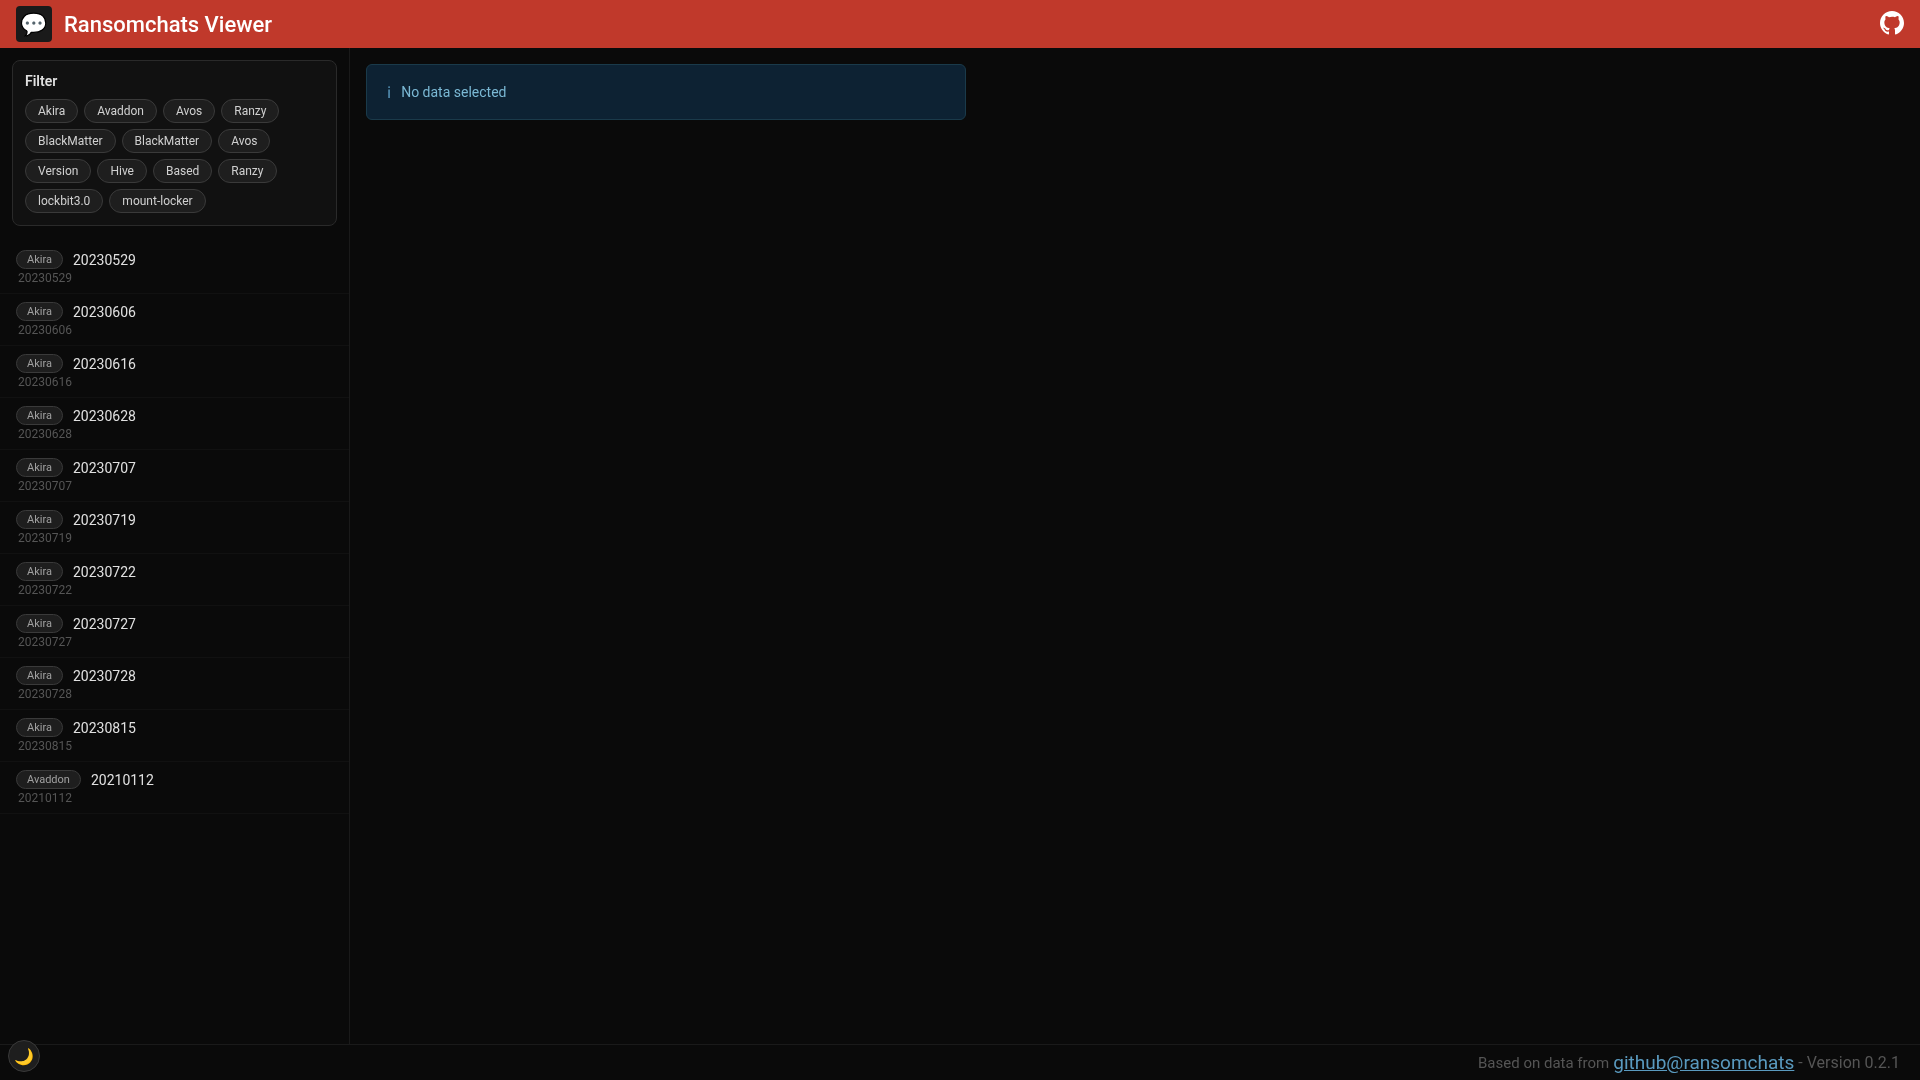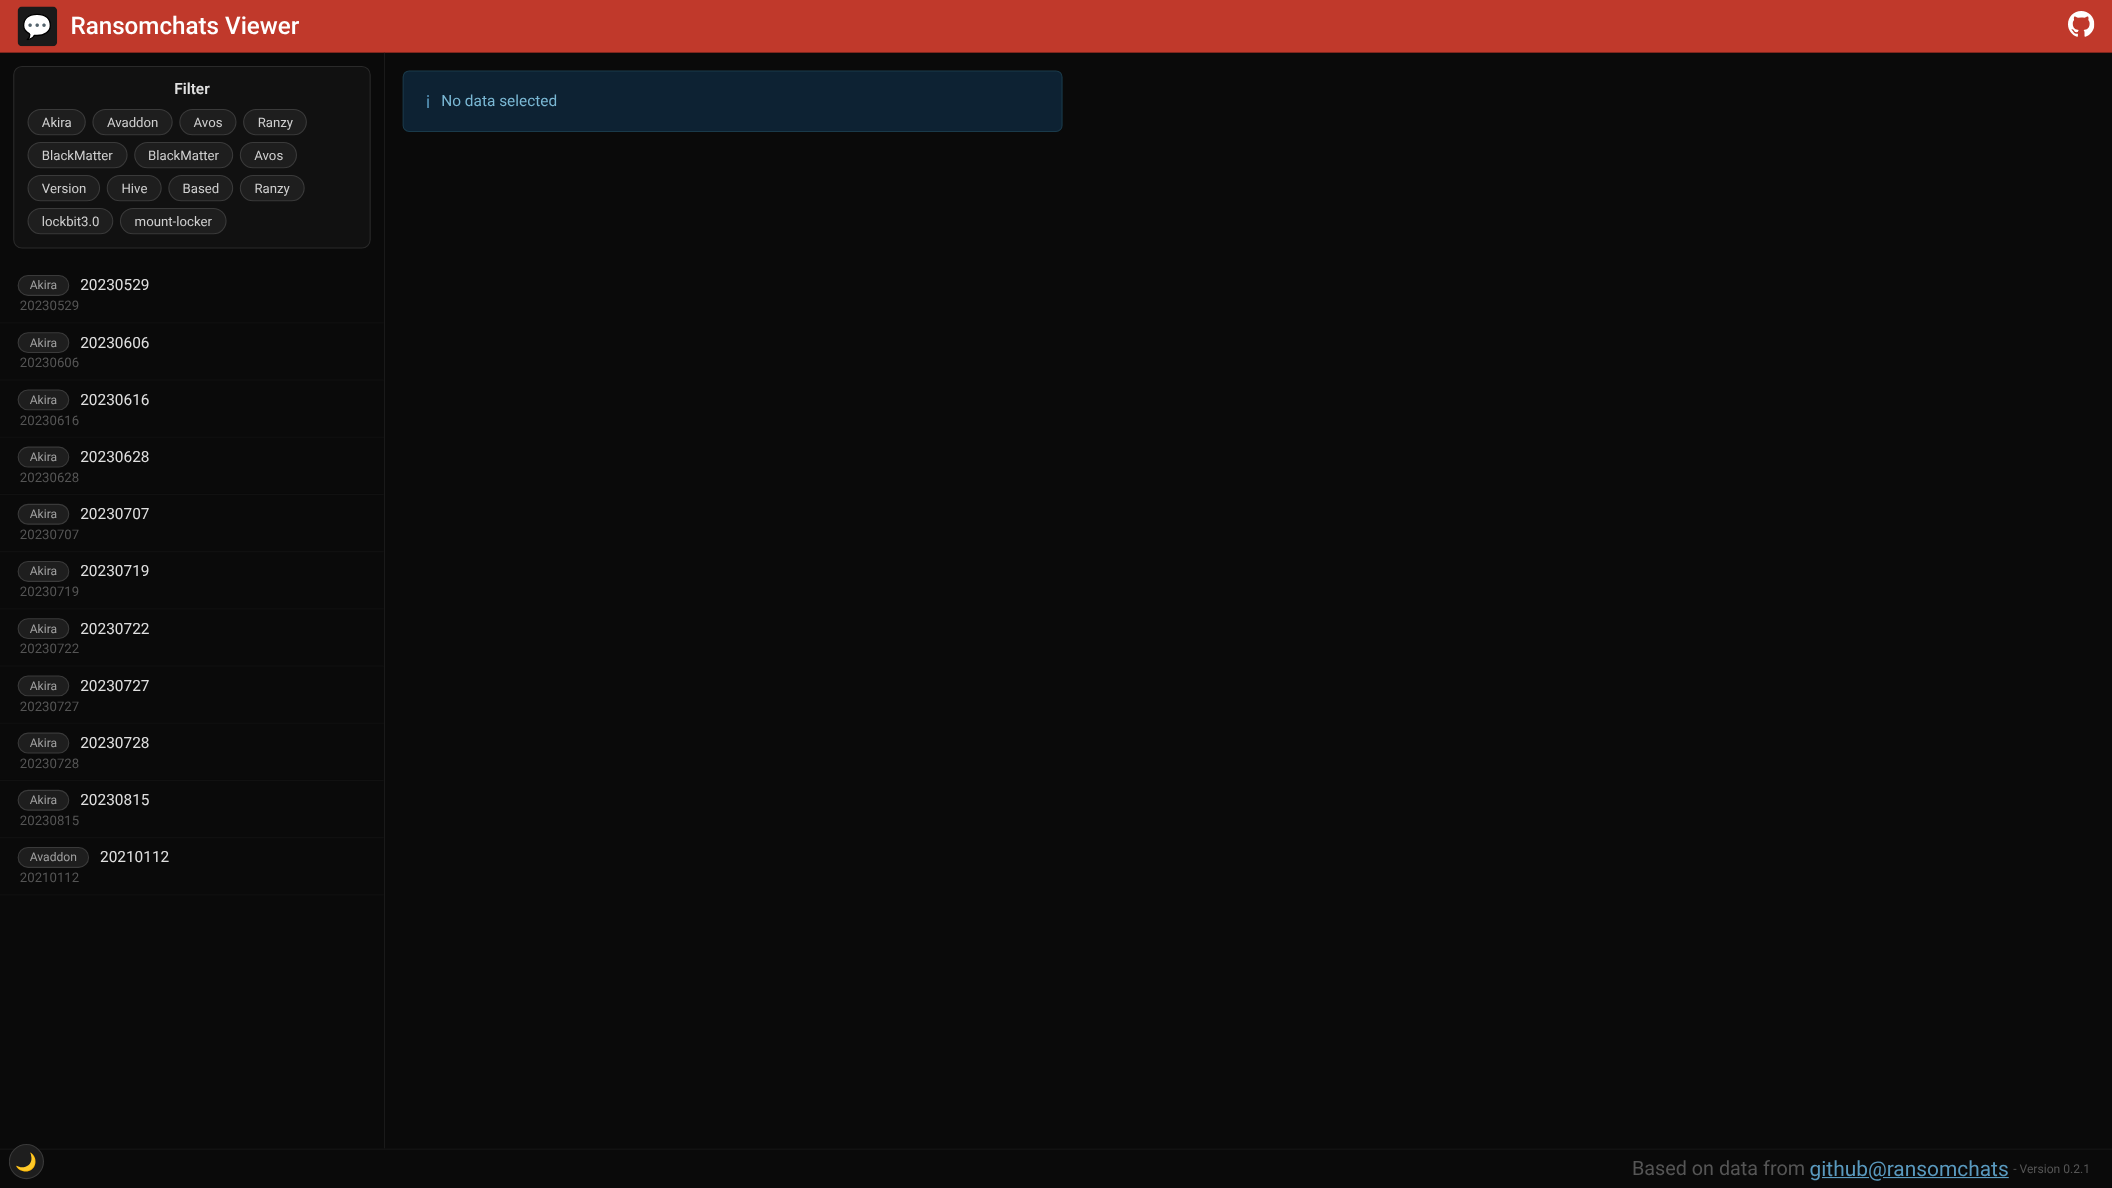--- a/index.html
+++ b/index.html
@@ -64,21 +64,20 @@
       border-right: 1px solid #1a1a1a;
     }
 
     
     #filter-section {
       background-color: #111111;
       border: 1px solid #2a2a2a;
       border-radius: 8px;
       margin: 12px;
       padding: 12px;
-      text-align: center;
     }
 
     #filter-title {
       color: #e0e0e0;
       font-size: 14px;
       font-weight: 600;
       margin-bottom: 10px;
     }
 
     #filter-tags {
@@ -170,33 +169,33 @@
       display: flex;
       align-items: center;
       justify-content: flex-end;
       padding: 0 20px;
       border-top: 1px solid #1a1a1a;
       gap: 4px;
     }
 
     #footer-text {
       color: #555555;
-      font-size: 18px;
+      font-size: 15px;
     }
 
     #footer-link {
       color: #5a9abf;
       text-decoration: underline;
       cursor: pointer;
       font-size: 19px;
     }
 
     #footer-version {
       color: #555555;
-      font-size: 11px;
+      font-size: 16px;
     }
 
     #theme-toggle {
       position: fixed;
       bottom: 8px;
       left: 8px;
       background-color: #1e1e1e;
       border: 1px solid #3a3a3a;
       border-radius: 50%;
       width: 32px;

